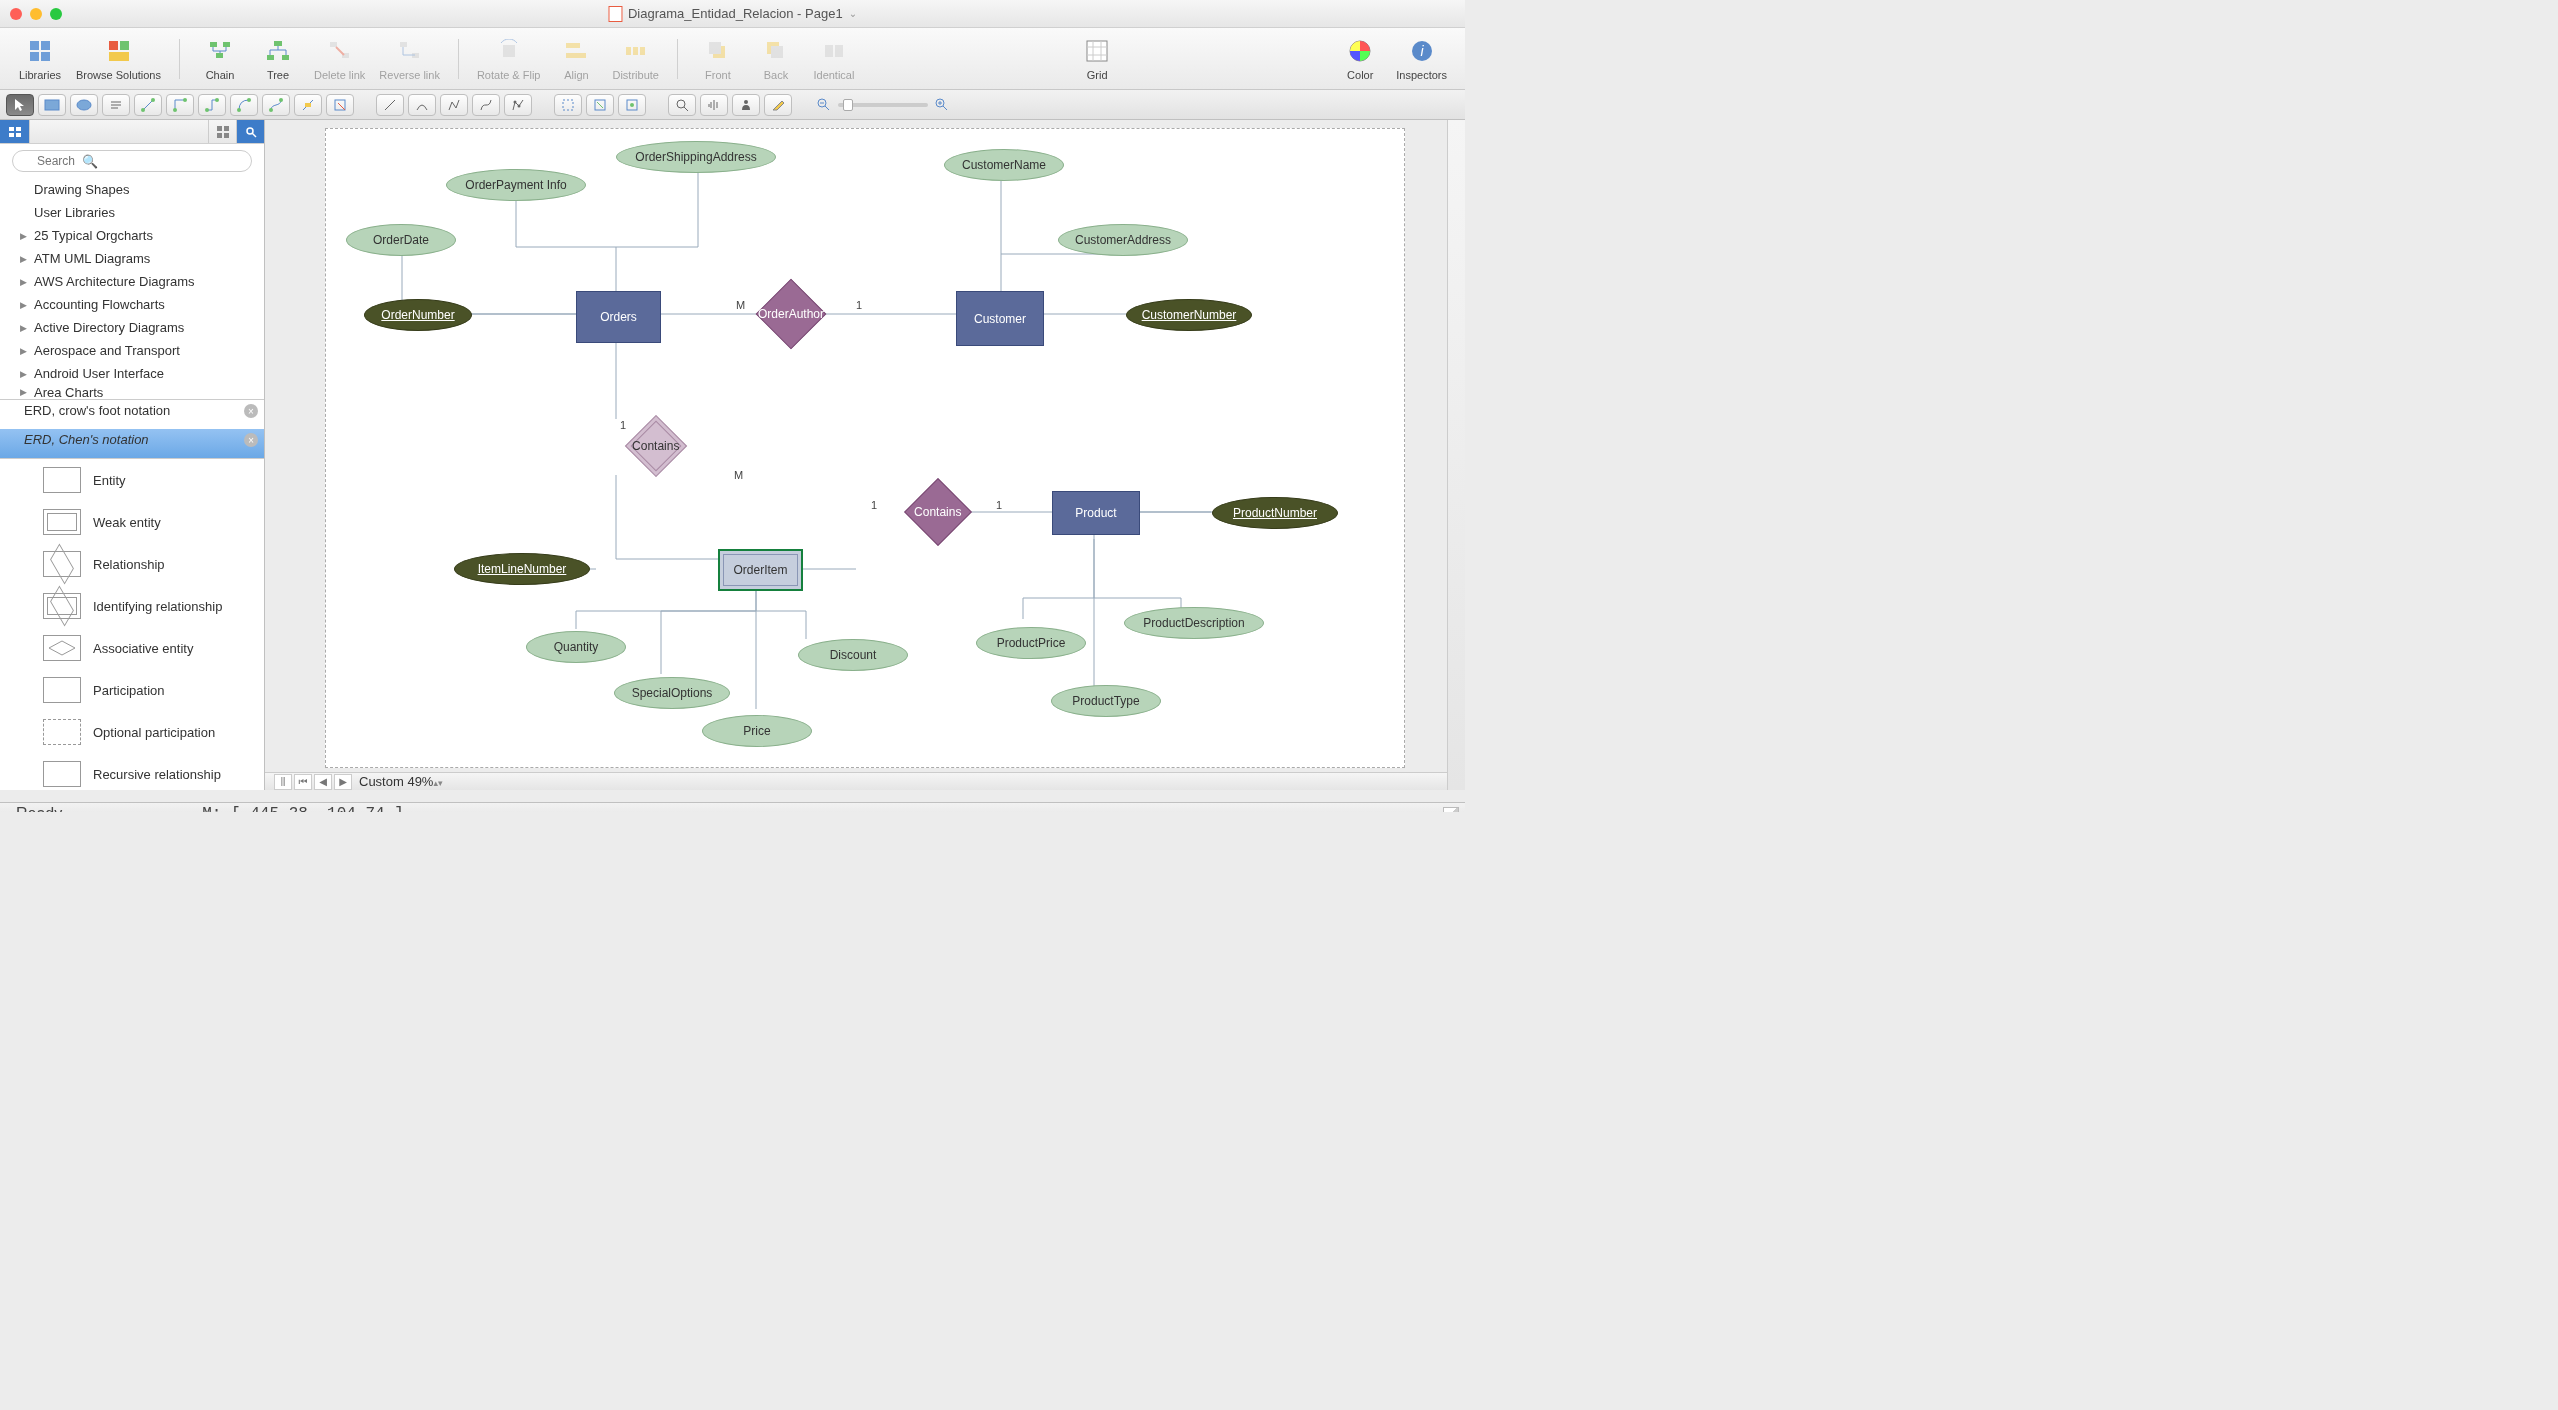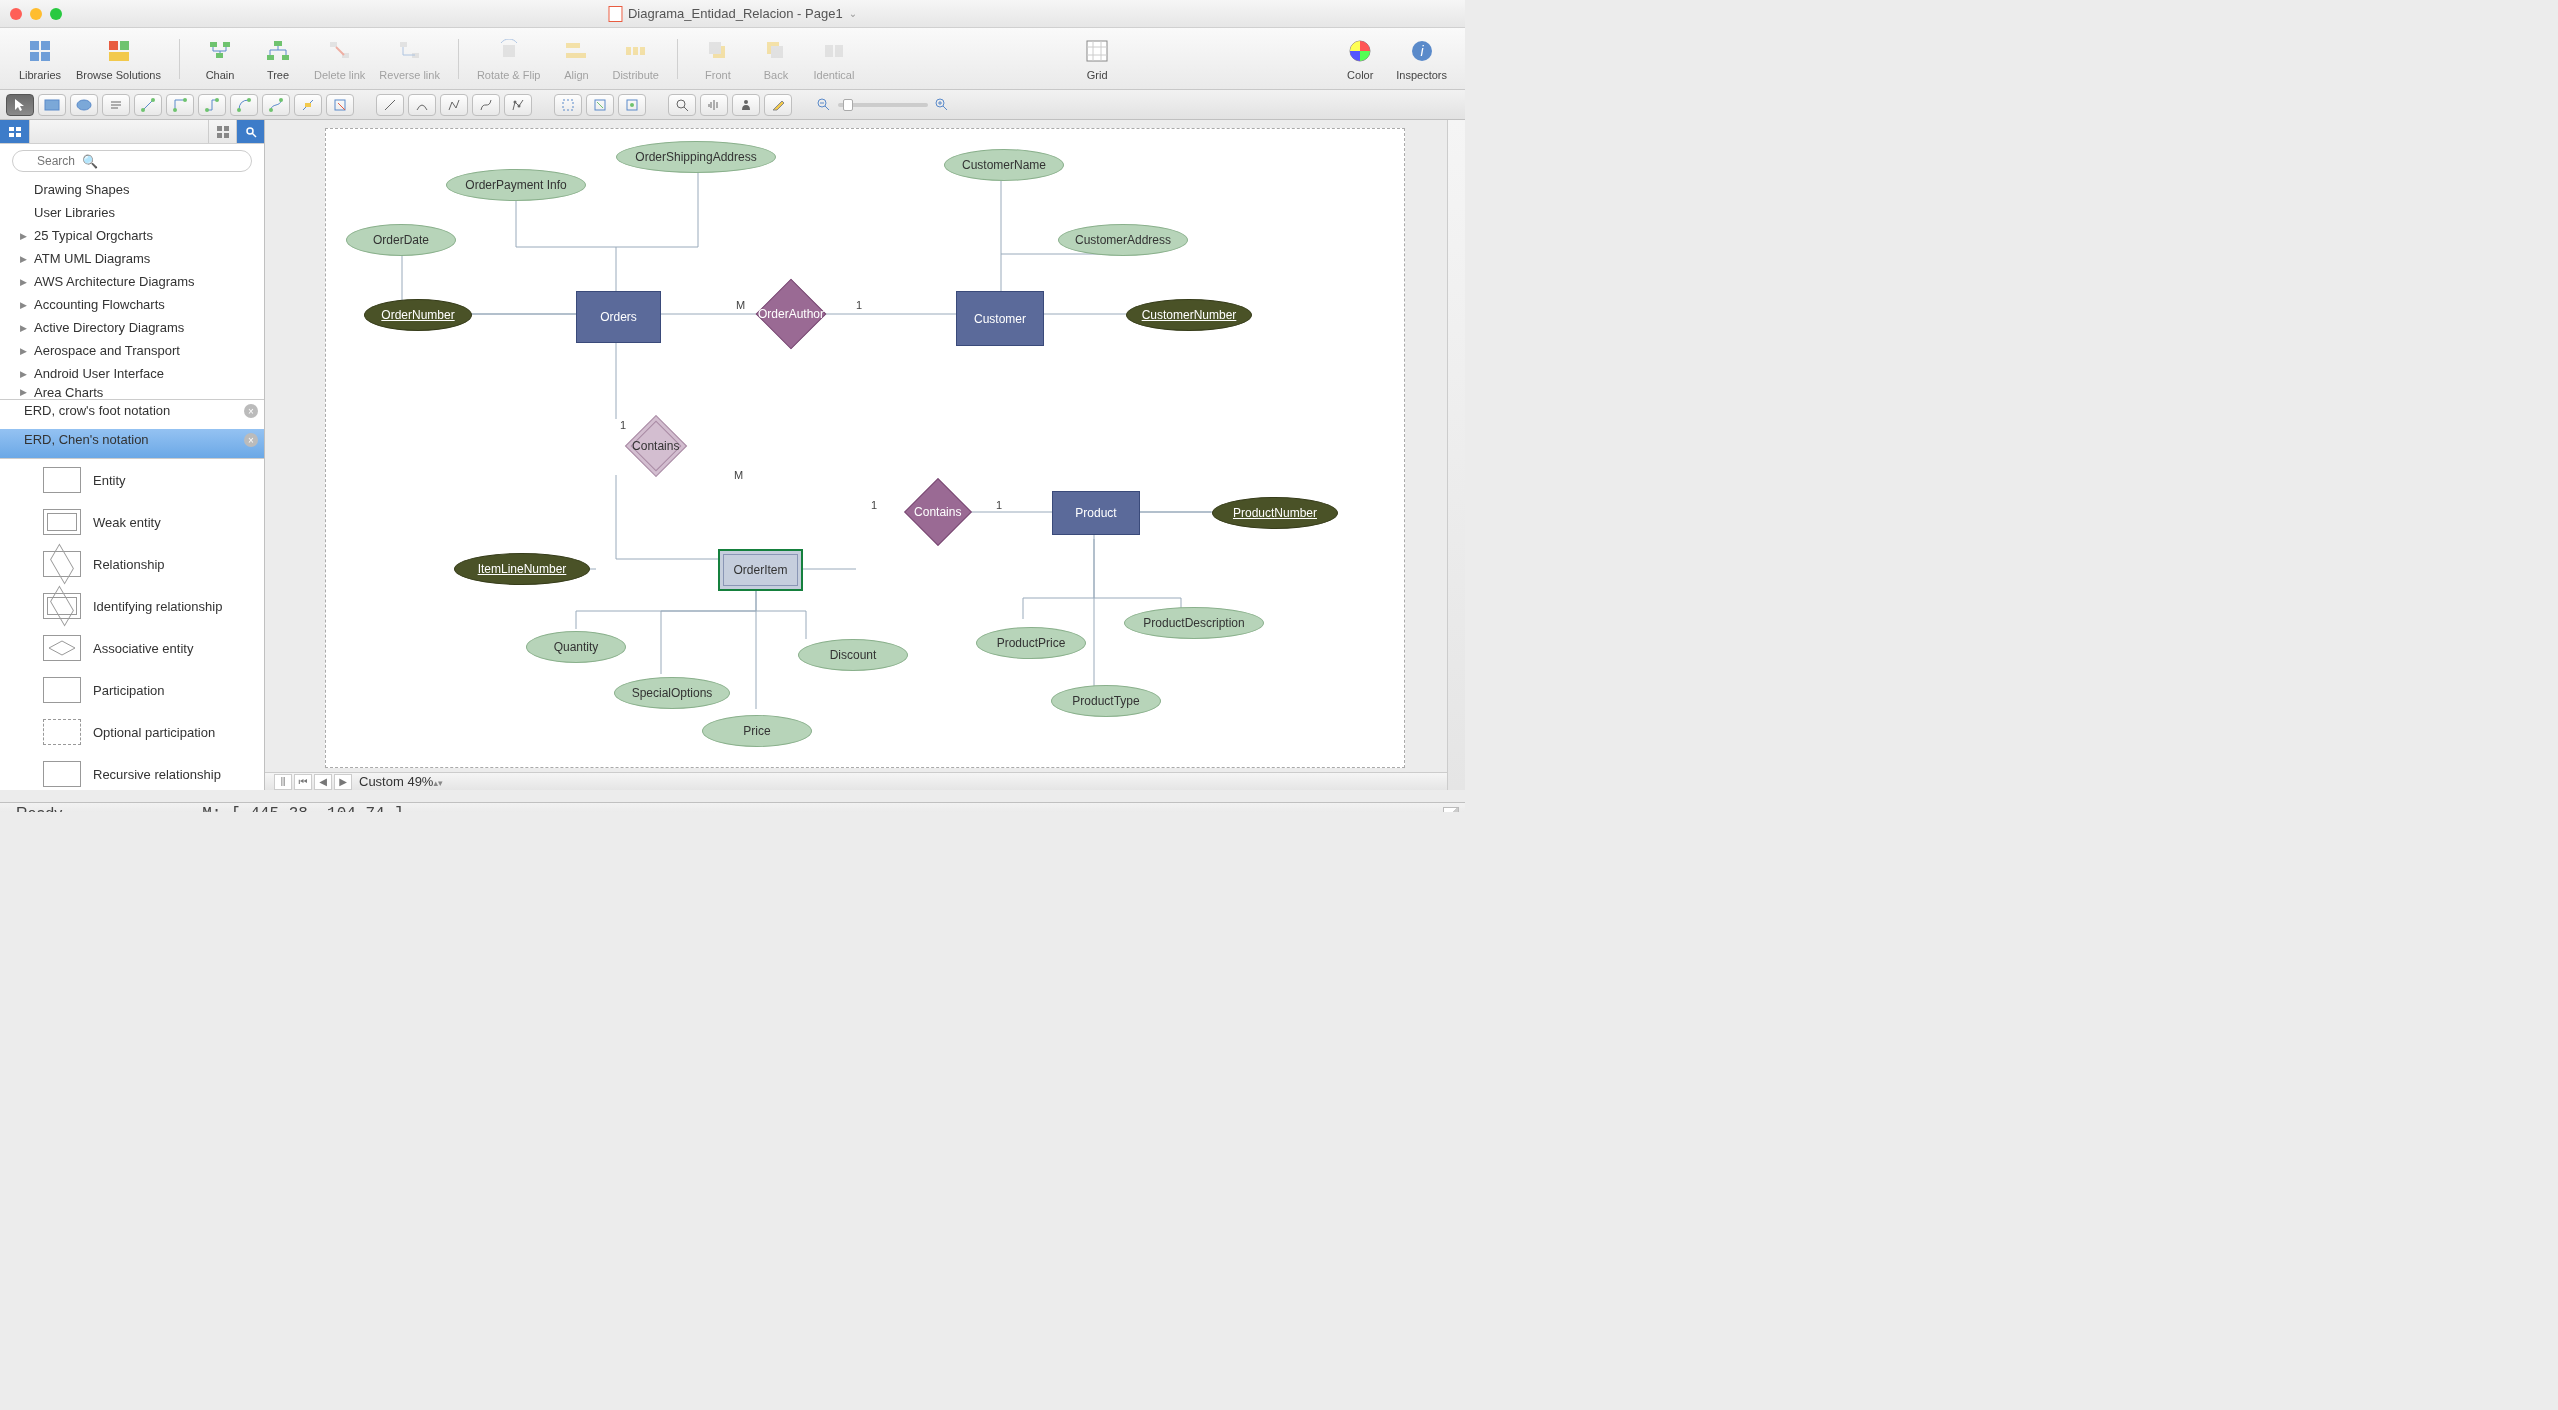--- a/index.html
+++ b/index.html
@@ -46,21 +46,21 @@
 .sb-top .seg2.sel { background: #3d7cc9; }
 .sb-search { padding: 6px 12px; }
 .sb-search input { width: 100%; height: 22px; border: 1px solid #ccc; border-radius: 11px; padding: 0 24px; background: #fff; font-size: 12px; }
 .sb-search .wrap { position: relative; }
 .sb-search .mag { position: absolute; left: 70px; top: 4px; color: #999; }
 .sb-list { overflow-y: auto; }
 .sb-item { padding: 4px 12px 4px 20px; font-size: 13px; display: flex; align-items: center; gap: 4px; cursor: pointer; }
 .sb-item .tri { color: #888; font-size: 9px; width: 10px; display: inline-block; }
 .sb-tabs { border-top: 1px solid #ccc; border-bottom: 1px solid #ccc; }
 .sb-tab { padding: 3px 10px 11px 24px; font-size: 13px; position: relative; cursor: pointer; }
-.sb-tab.sel { background: linear-gradient(#94c2f2,#6ba8e6); }
+.sb-tab.sel { background: linear-gradient(#94c2f2,#6ba8e6); font-style: italic; }
 .sb-tab .closex { position: absolute; right: 6px; top: 4px; width: 14px; height: 14px; border-radius: 50%; background: #bbb; color: #fff; font-size: 10px; display: flex; align-items: center; justify-content: center; }
 .shape-list { overflow-y: auto; flex: 1; padding-left: 29px; }
 .shape-item { display: flex; align-items: center; gap: 12px; padding: 8px 14px; cursor: pointer; }
 .shape-thumb { width: 38px; height: 26px; border: 1px solid #999; background: #fff; display: flex; align-items: center; justify-content: center; position: relative; }
 .shape-thumb.diamond::before { content:""; width: 26px; height: 16px; border: 1px solid #999; transform: rotate(45deg) skew(15deg,15deg); }
 .shape-thumb.dbl { box-shadow: inset 0 0 0 3px #fff, inset 0 0 0 4px #999; }
 
 
 .canvas-wrap { flex: 1; background: #ececec; position: relative; overflow: hidden; }
 .canvas-page { position: absolute; left: 60px; top: 8px; width: 1080px; height: 640px; background: #fff; border: 1px dashed #aaa; }

